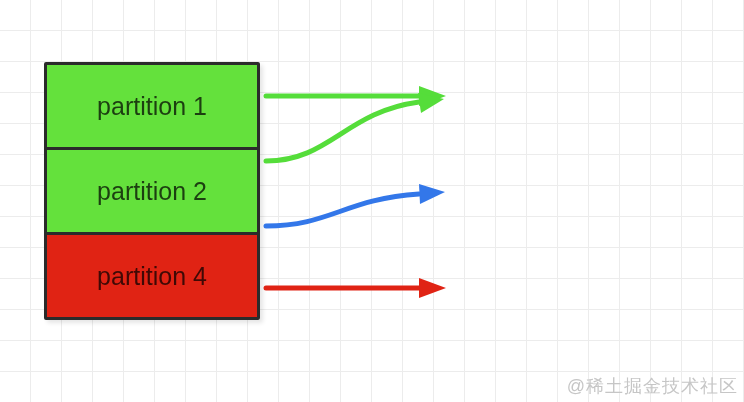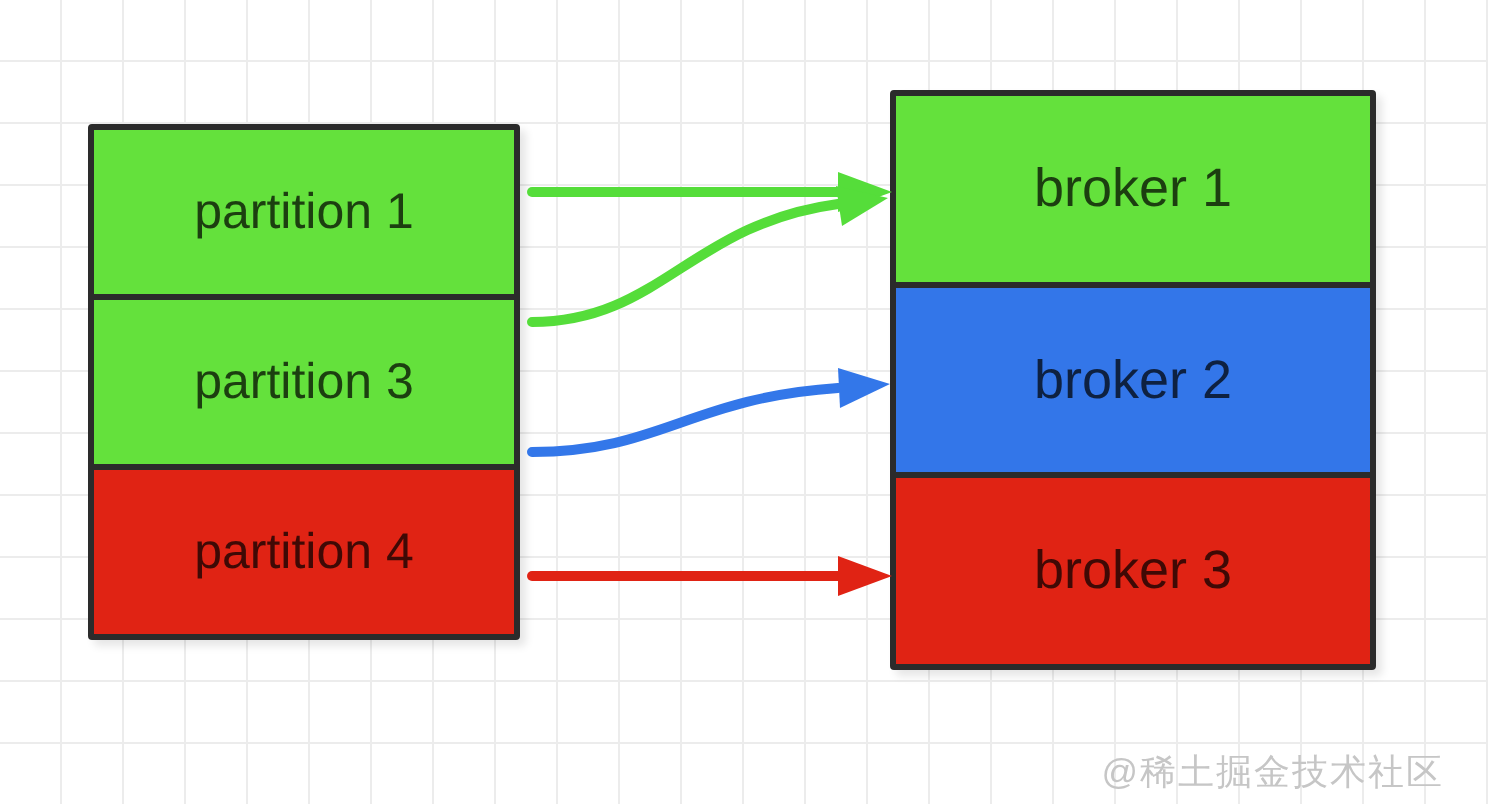--- a/index.html
+++ b/index.html
@@ -72,44 +72,39 @@
   .head-green { fill: #55dd3a; }
   .head-blue  { fill: #3377e9; }
   .head-red   { fill: #e02314; }
   .arrow-path {
     fill: none;
     stroke-width: 5;
     stroke-linecap: round;
   }
   .watermark {
     position: absolute;
-    right: 22px;
+    right: 6px;
     bottom: 4px;
     font-size: 18px;
     color: #c6c6c6;
     letter-spacing: 1px;
     user-select: none;
   }
 </style>
 </head>
 <body>
 
 <div class="canvas">
 
   <div class="stack stack-left">
     <div class="node fill-green">partition 1</div>
-    <div class="node fill-green">partition 3</div>
+    <div class="node fill-green">partition 2</div>
     <div class="node fill-red">partition 4</div>
   </div>
 
-  <div class="stack stack-right">
-    <div class="node fill-green">broker 1</div>
-    <div class="node fill-blue">broker 2</div>
-    <div class="node fill-red">broker 3</div>
-  </div>
 
   <svg class="arrows" width="744" height="402" viewBox="0 0 744 402">
 
     <g>
       <path class="arrow-path stroke-green" d="M266,96 L421,96"></path>
       <polygon class="head-green" points="446,96 419,86 419,106"></polygon>
     </g>
 
     <g>
       <path class="arrow-path stroke-green" d="M266,161 C330,161 345,112 419,102"></path>

